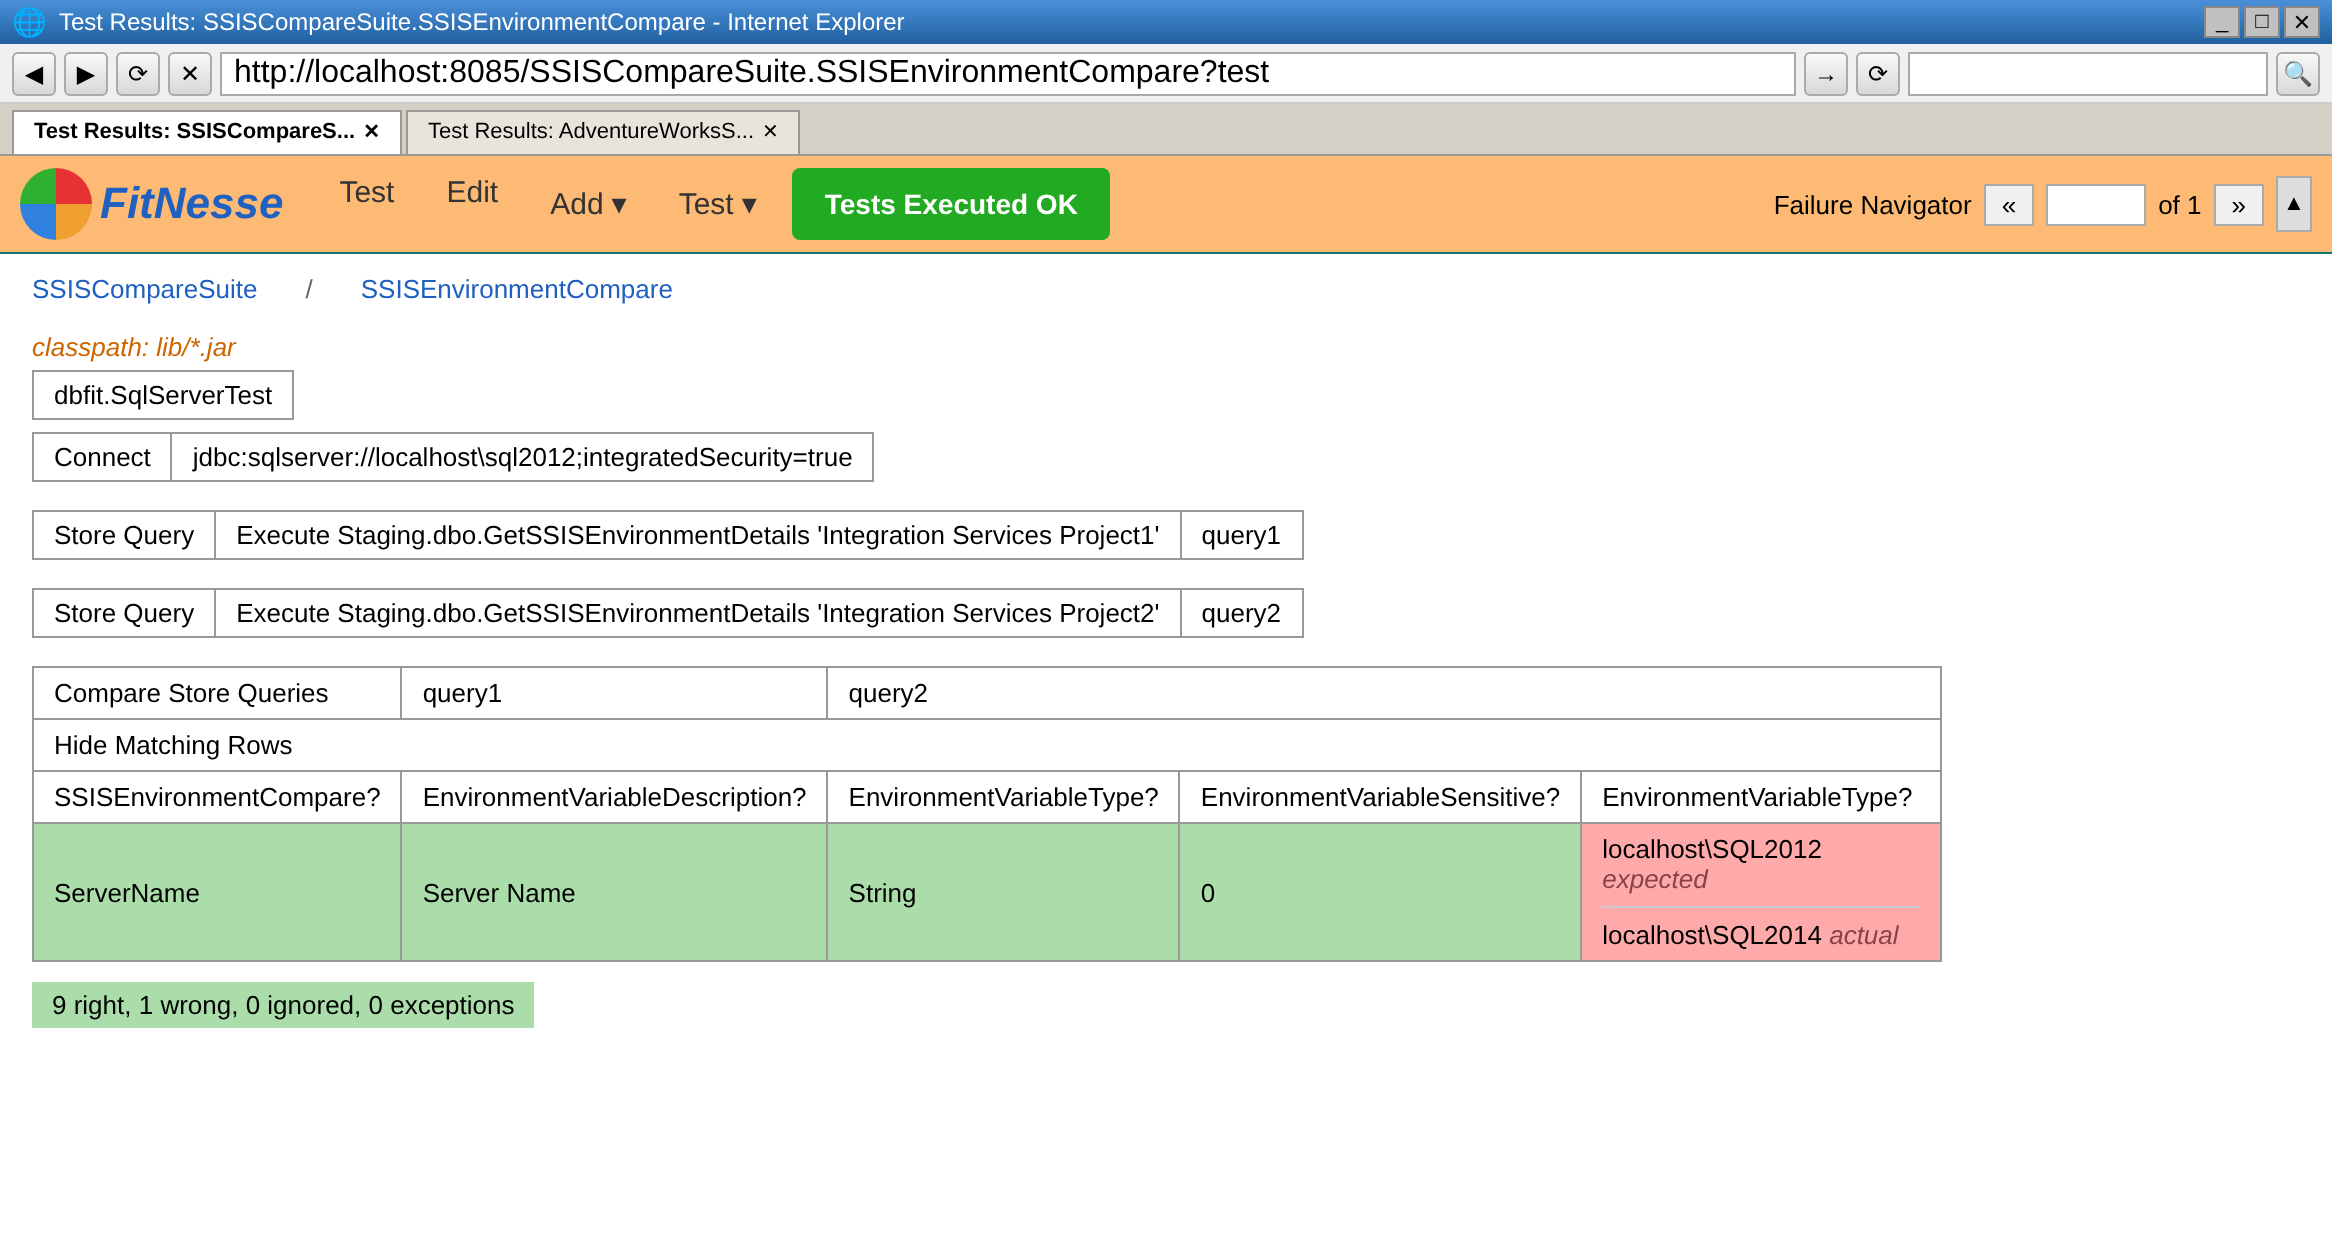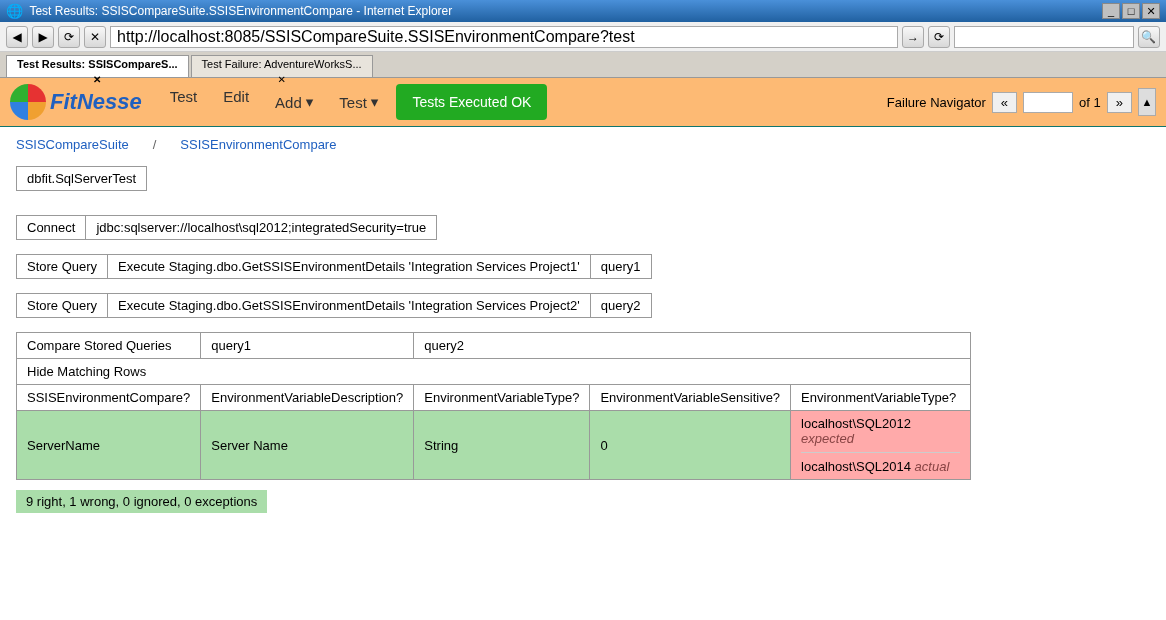--- a/index.html
+++ b/index.html
@@ -75,21 +75,20 @@
       background: #e8e4dc;
       border: 1px solid #999;
       border-bottom: none;
       padding: 2px 10px;
       font-size: 11px;
       cursor: pointer;
       display: flex;
       align-items: center;
       gap: 4px;
       height: 22px;
-      flex-direction: column;
     }
     .tab.active {
       background: #fff;
       font-weight: bold;
     }
     .tab-close { font-size: 10px; cursor: pointer; }
 
     
     .nav-bar {
       display: flex;
@@ -129,21 +128,21 @@
       align-items: center;
       gap: 4px;
     }
 
     .tests-ok-btn {
       background: #22aa22;
       color: #fff;
       border: none;
       padding: 6px 16px;
       font-size: 14px;
-      font-weight: normal;
+      font-weight: bold;
       border-radius: 4px;
       cursor: pointer;
     }
 
     .failure-nav {
       margin-left: auto;
       display: flex;
       align-items: center;
       gap: 6px;
       font-size: 13px;
@@ -255,21 +254,21 @@
   <input class="addr-search" type="text" placeholder="" style="">
   <div class="addr-btn">🔍</div>
 </div>
 
 <div class="tab-bar">
   <div class="tab active">
     <span>Test Results: SSISCompareS...</span>
     <span class="tab-close">✕</span>
   </div>
   <div class="tab">
-    <span>Test Failure: AdventureWorksS...</span>
+    <span>Test Results: AdventureWorksS...</span>
     <span class="tab-close">✕</span>
   </div>
 </div>
 
 <div class="nav-bar">
   <div class="logo">
     <div class="logo-icon"></div>
     <span class="logo-text">FitNesse</span>
   </div>
   <a class="nav-link">Test</a>
@@ -297,23 +296,24 @@
 <div class="content">
 
   
   <div class="breadcrumb">
     <a>SSISCompareSuite</a>
     <span class="breadcrumb-sep">/</span>
     <a>SSISEnvironmentCompare</a>
   </div>
 
   
-
-  
-  <table class="fit-table" style="margin-bottom:24px;">
+  <div class="classpath-line">classpath: lib/*.jar</div>
+
+  
+  <table class="fit-table" style="margin-bottom:6px;">
     <tbody>
         <tr>
       <td>dbfit.SqlServerTest</td>
     </tr>
   </tbody>
     </table>
 
   
   <table class="fit-table">
     <tbody>
@@ -344,21 +344,21 @@
       <td>query2</td>
     </tr>
   </tbody>
     </table>
 
   
   <table class="result-table">
 
     <tbody>
         <tr>
-      <td style="font-weight:normal;">Compare Stored Queries</td>
+      <td style="font-weight:normal;">Compare Store Queries</td>
       <td>query1</td>
       <td colspan="3">query2</td>
     </tr>
 
     <tr>
       <td colspan="5">Hide Matching Rows</td>
     </tr>
 
     <tr>
       <td>SSISEnvironmentCompare?</td>

